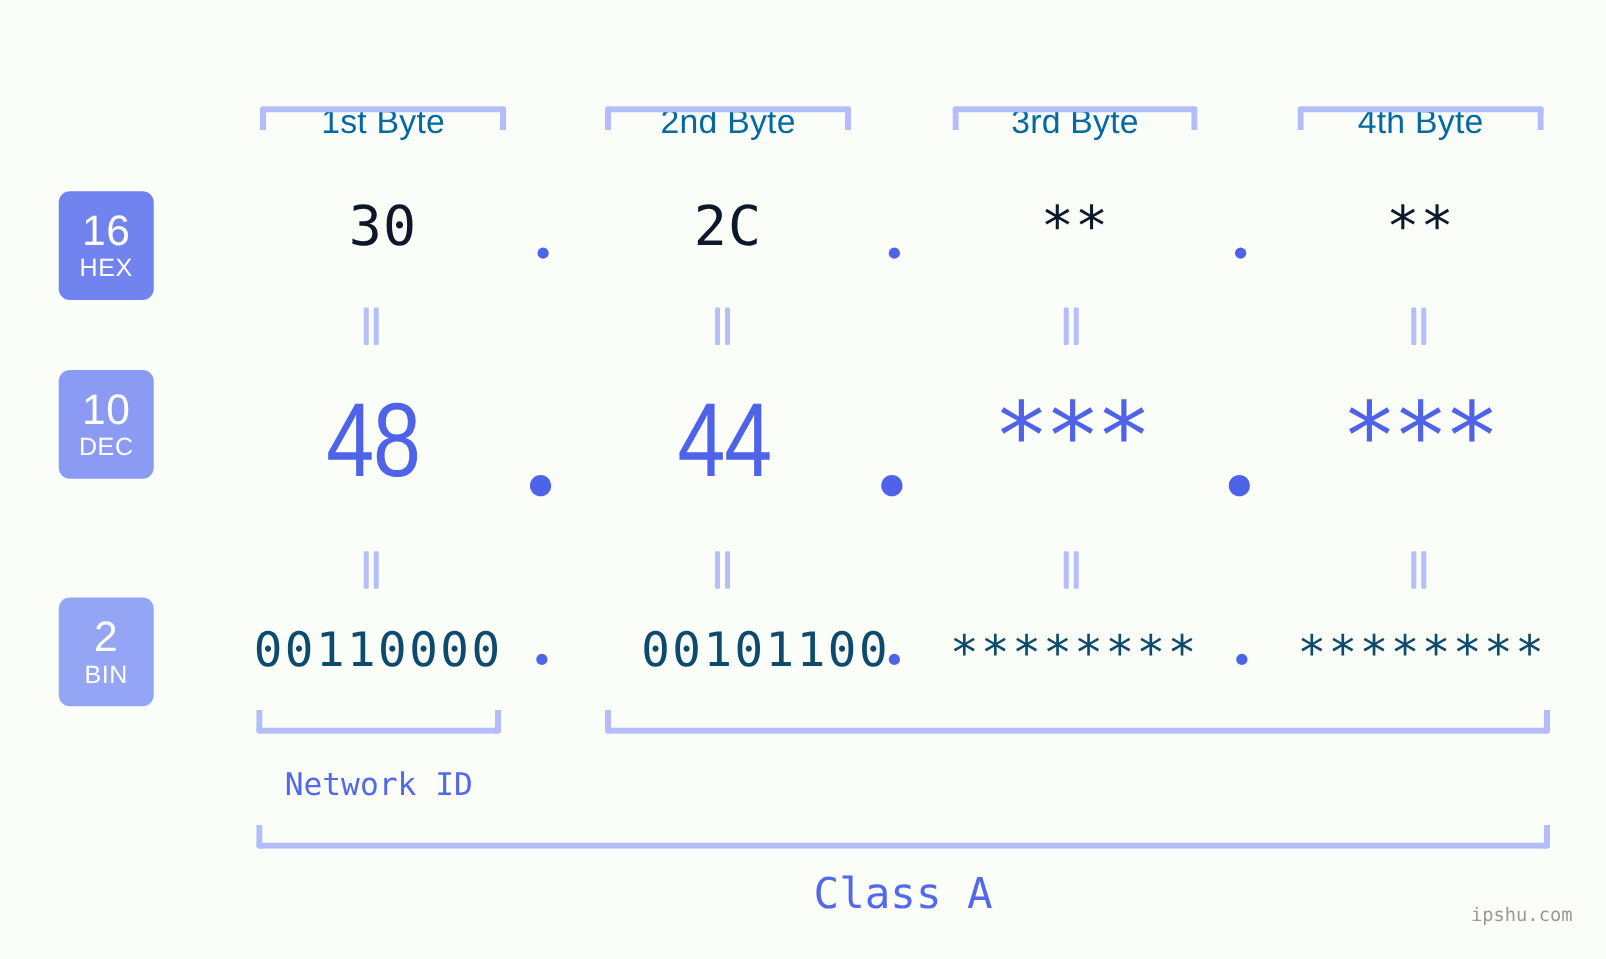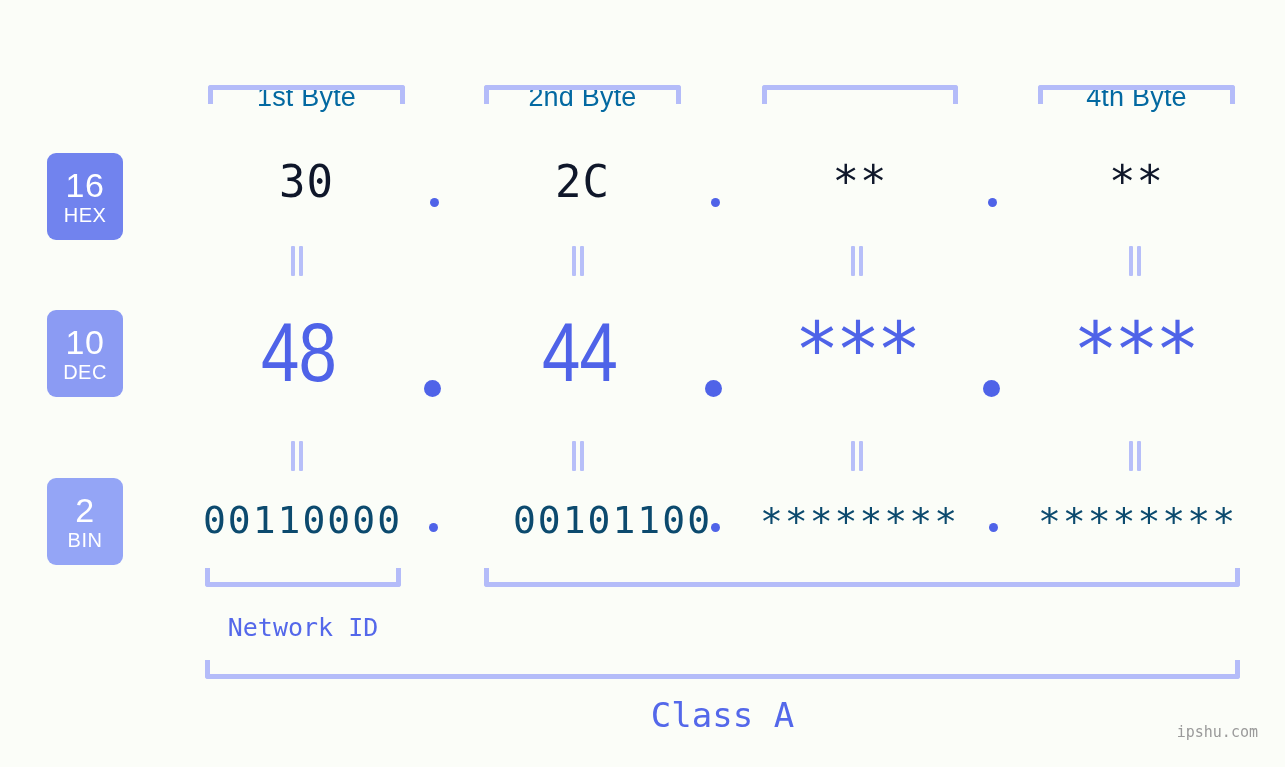--- a/index.html
+++ b/index.html
@@ -173,32 +173,33 @@
     letter-spacing: 0px;
   }
 </style>
 </head>
 <body>
 
 <div id="stage">
 
   <div class="byte-label" style="left:208px;width:197px;">1st Byte</div>
   <div class="byte-label" style="left:484px;width:197px;">2nd Byte</div>
+  <div class="byte-label" style="left:762px;width:196px;">3rd Byte</div>
   <div class="byte-label" style="left:1038px;width:197px;">4th Byte</div>
 
   <div class="bracket-top" style="left:208px;top:85px;width:197px;"></div>
   <div class="bracket-top" style="left:484px;top:85px;width:197px;"></div>
   <div class="bracket-top" style="left:762px;top:85px;width:196px;"></div>
   <div class="bracket-top" style="left:1038px;top:85px;width:197px;"></div>
 
   <div class="base-badge" style="top:153px;height:87px;background:#7183ee;">
     <span class="num">16</span>
     <span class="name">HEX</span>
   </div>
-  <div class="base-badge" style="top:310px;height:87px;background:#8b9bf3;">
+  <div class="base-badge" style="top:296px;height:87px;background:#8b9bf3;">
     <span class="num">10</span>
     <span class="name">DEC</span>
   </div>
   <div class="base-badge" style="top:478px;height:87px;background:#94a5f6;">
     <span class="num">2</span>
     <span class="name">BIN</span>
   </div>
 
   <div class="row-cell hex-val" style="left:208px;top:160px;width:197px;">30</div>
   <div class="row-cell hex-val" style="left:484px;top:160px;width:197px;">2C</div>

